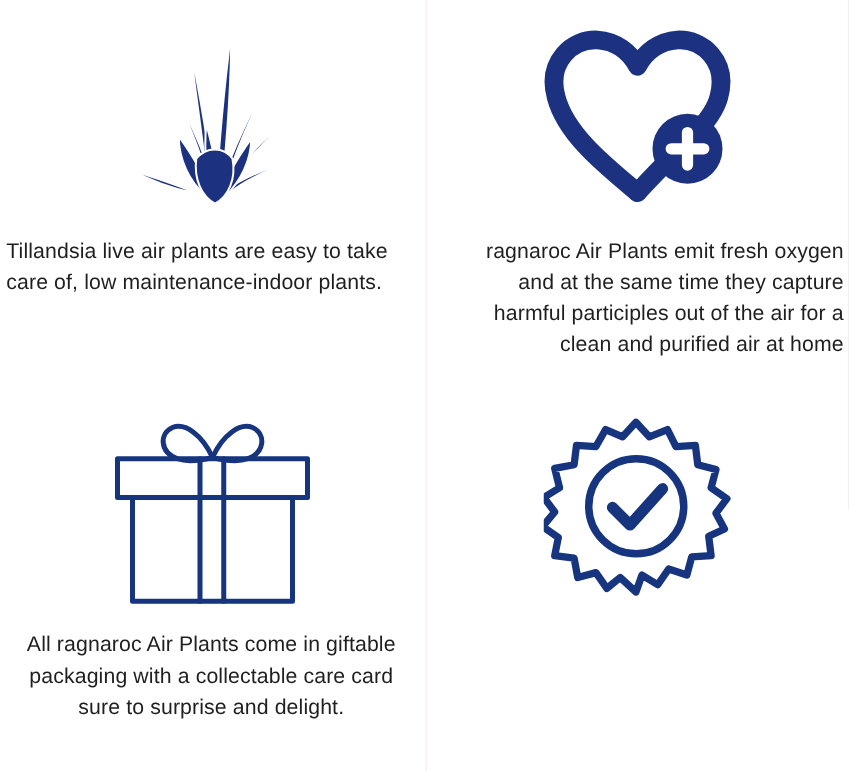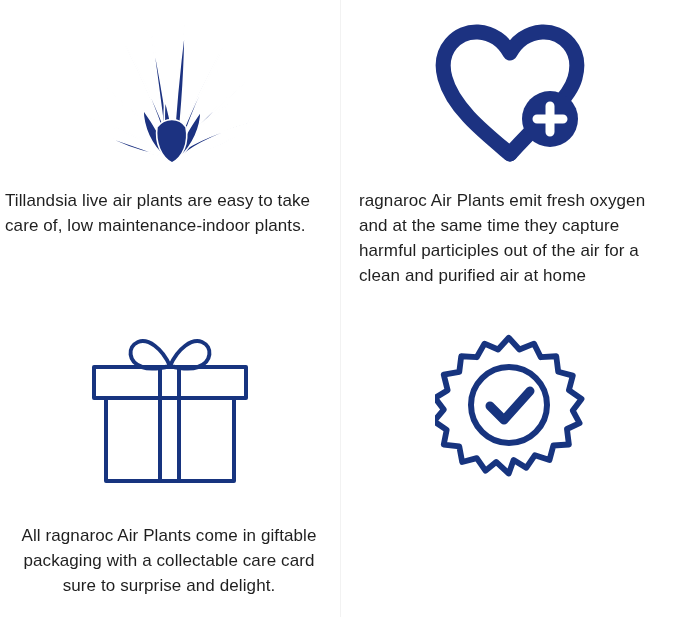--- a/index.html
+++ b/index.html
@@ -59,35 +59,34 @@
     margin: 0;
     width: 100%;
     box-sizing: border-box;
   }
 
   .cell-1 .caption {
     text-align: left;
     padding: 0 6px 0 5px;
   }
   .cell-2 .caption {
-    text-align: left;
+    text-align: right;
     padding: 0 4px 0 18px;
   }
   .cell-3 .caption {
     text-align: center;
     padding: 0 14px 0 12px;
   }
   .cell-4 .caption {
     text-align: center;
     padding: 0 6px 0 18px;
   }
 
   .cell-3, .cell-4 {
     justify-content: flex-start;
-    gap: 20px;
   }
 
   svg { display: block; }
 </style>
 </head>
 <body>
 
 <div class="feature-grid">
 
   <div class="feature-cell cell-1 col-left">

